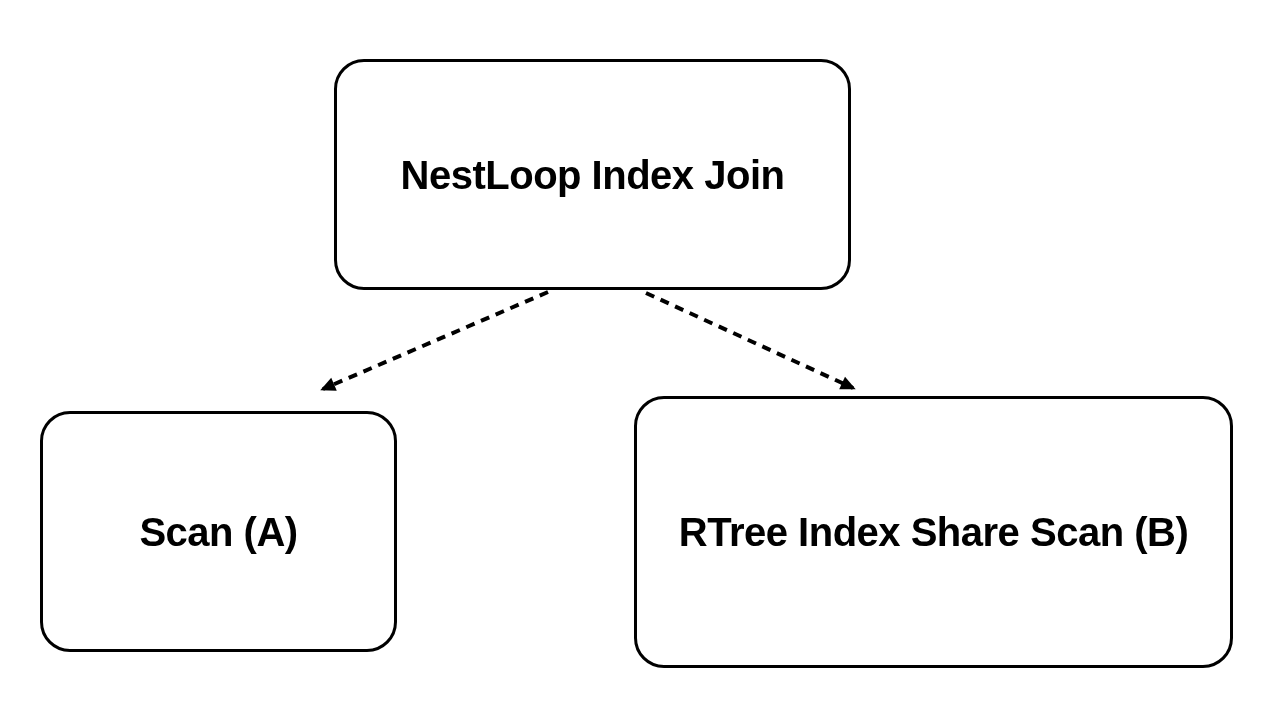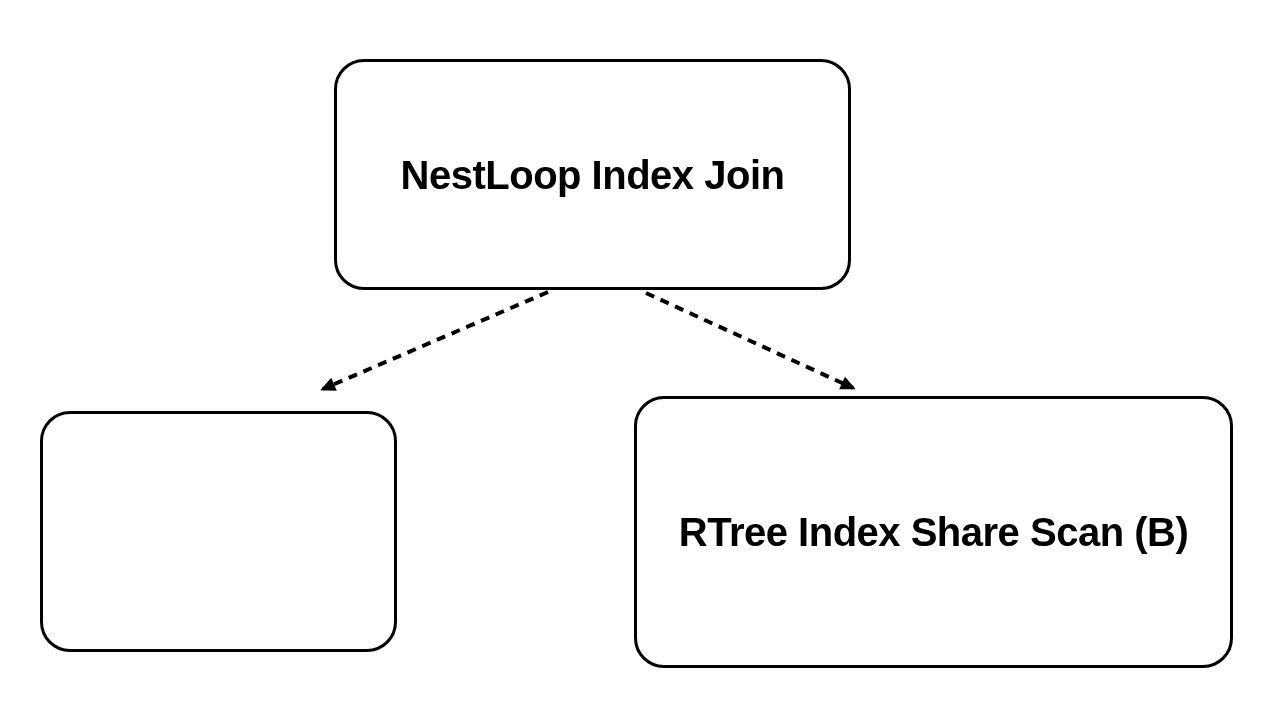--- a/index.html
+++ b/index.html
@@ -75,19 +75,20 @@
     </defs>
     <line x1="548" y1="292" x2="323" y2="389" stroke="#000000" stroke-width="4" stroke-dasharray="9 7" marker-end="url(#arrowhead)"></line>
     <line x1="646" y1="293" x2="853" y2="388" stroke="#000000" stroke-width="4" stroke-dasharray="9 7" marker-end="url(#arrowhead)"></line>
   </svg>
 
   <div class="node node-root">
     <span class="node-line">NestLoop Index Join</span>
   </div>
 
   <div class="node node-scan-a">
+    <span class="node-line">Scan (A)</span>
   </div>
 
   <div class="node node-scan-b">
     <span class="node-line">RTree Index Share Scan (B)</span>
   </div>
 
 </div>
 
 </body></html>

